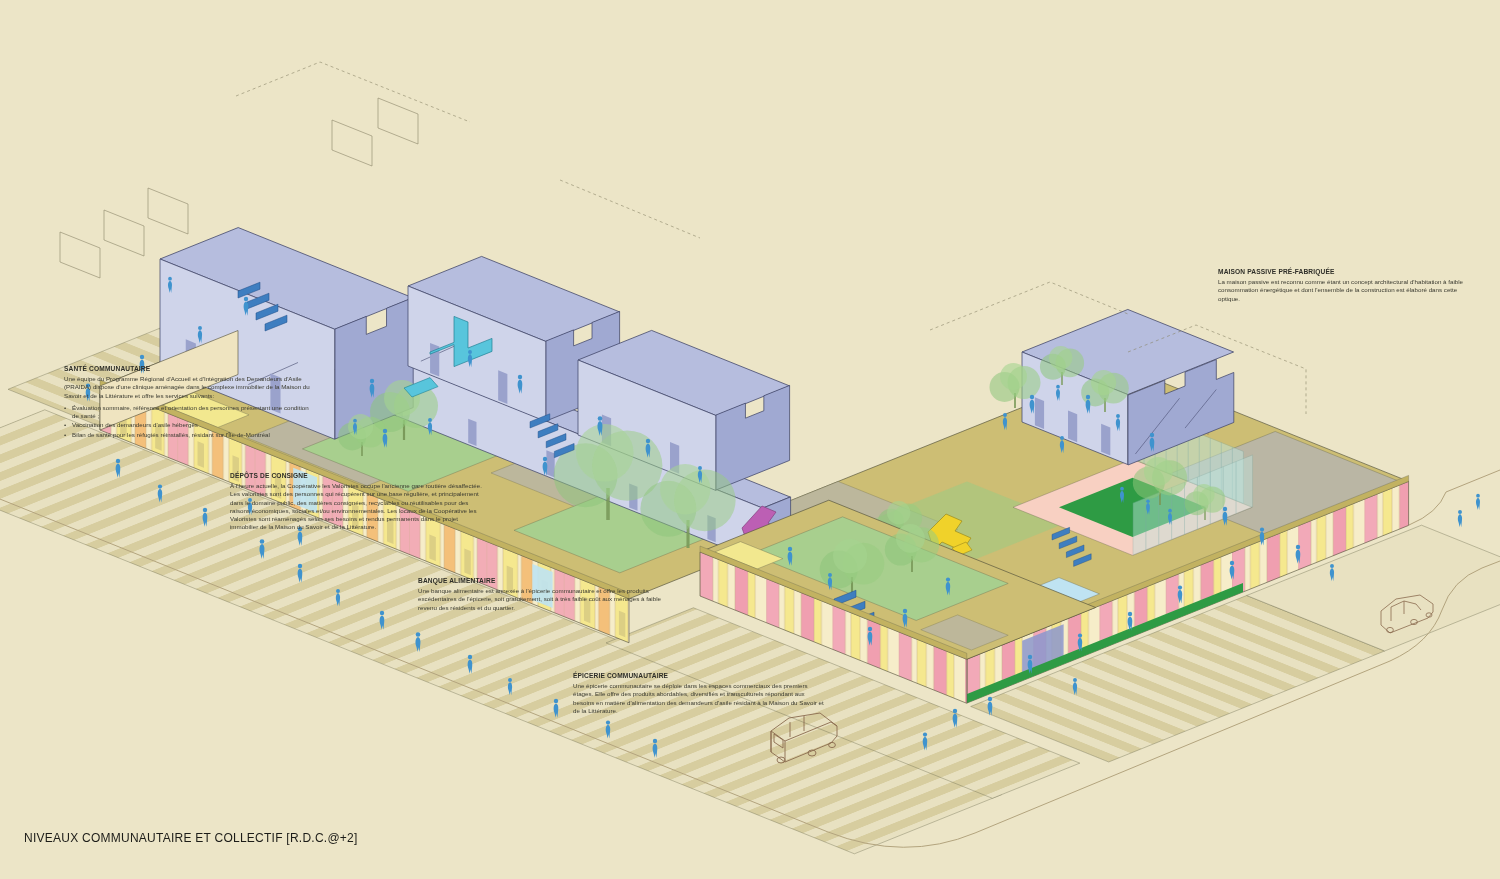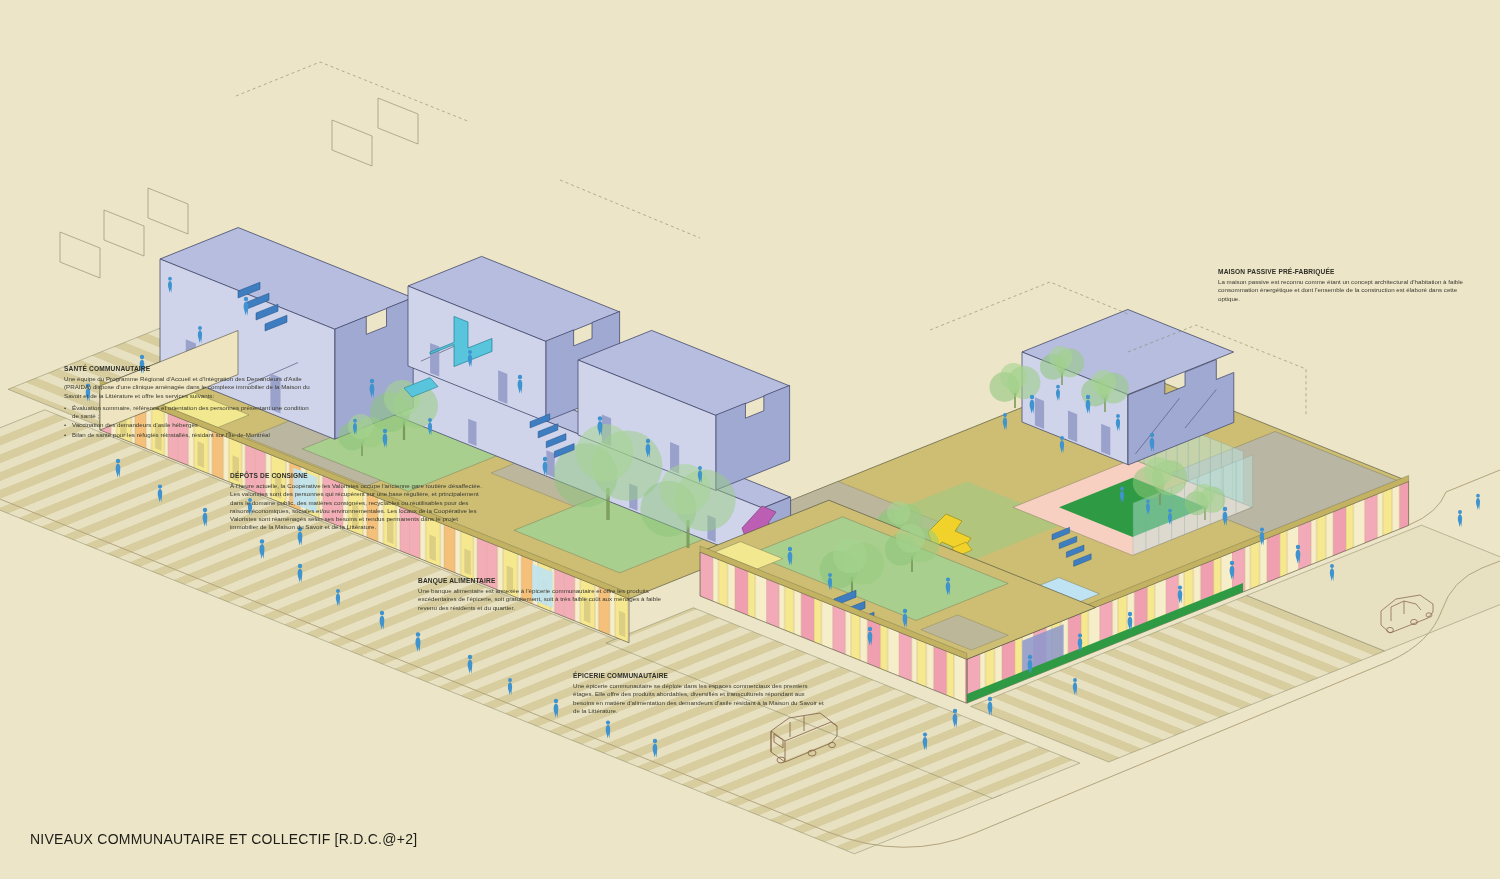--- a/index.html
+++ b/index.html
@@ -4,21 +4,21 @@
 <style>
   html,body{margin:0;padding:0;background:#d8d2b8;font-family:"Liberation Sans",sans-serif;}
   #board{position:relative;width:1500px;height:879px;background:#ECE5C7;overflow:hidden;}
   #scene{position:absolute;left:0;top:0;}
   .annot{position:absolute;color:#3a3a30;width:252px;}
   .annot h4{margin:0 0 3px 0;font-size:6.6px;letter-spacing:.15px;color:#2e2e28;}
   .annot p{margin:0;font-size:6.2px;line-height:1.34;}
   .annot .bul{display:flex;gap:3px;font-size:6.2px;line-height:1.34;margin-top:1px;}
   .annot .bul .mk{width:5px;flex:0 0 5px;}
   .annot .bullets{margin-top:4px;}
-  #sheet-title{position:absolute;left:30px;top:831px;font-size:14px;letter-spacing:.25px;color:#1c1c18;}
+  #sheet-title{position:absolute;left:24px;top:831px;font-size:12px;letter-spacing:.25px;color:#1c1c18;}
   
   .ln{stroke:#54523B;stroke-width:.6;}
   .lnl{stroke:#3F4468;stroke-width:.7;}
   .lnp{stroke:#6b6b4f;stroke-width:.35;}
   .kha{fill:#CDBE74;}
   .grey{fill:#BAB6A4;}
   .lawn{fill:#A8CF8E;}
   .lavF{fill:#CFD4EA;}
   .lavS{fill:#A0A9D2;}
   .lavT{fill:#B6BDDE;}

